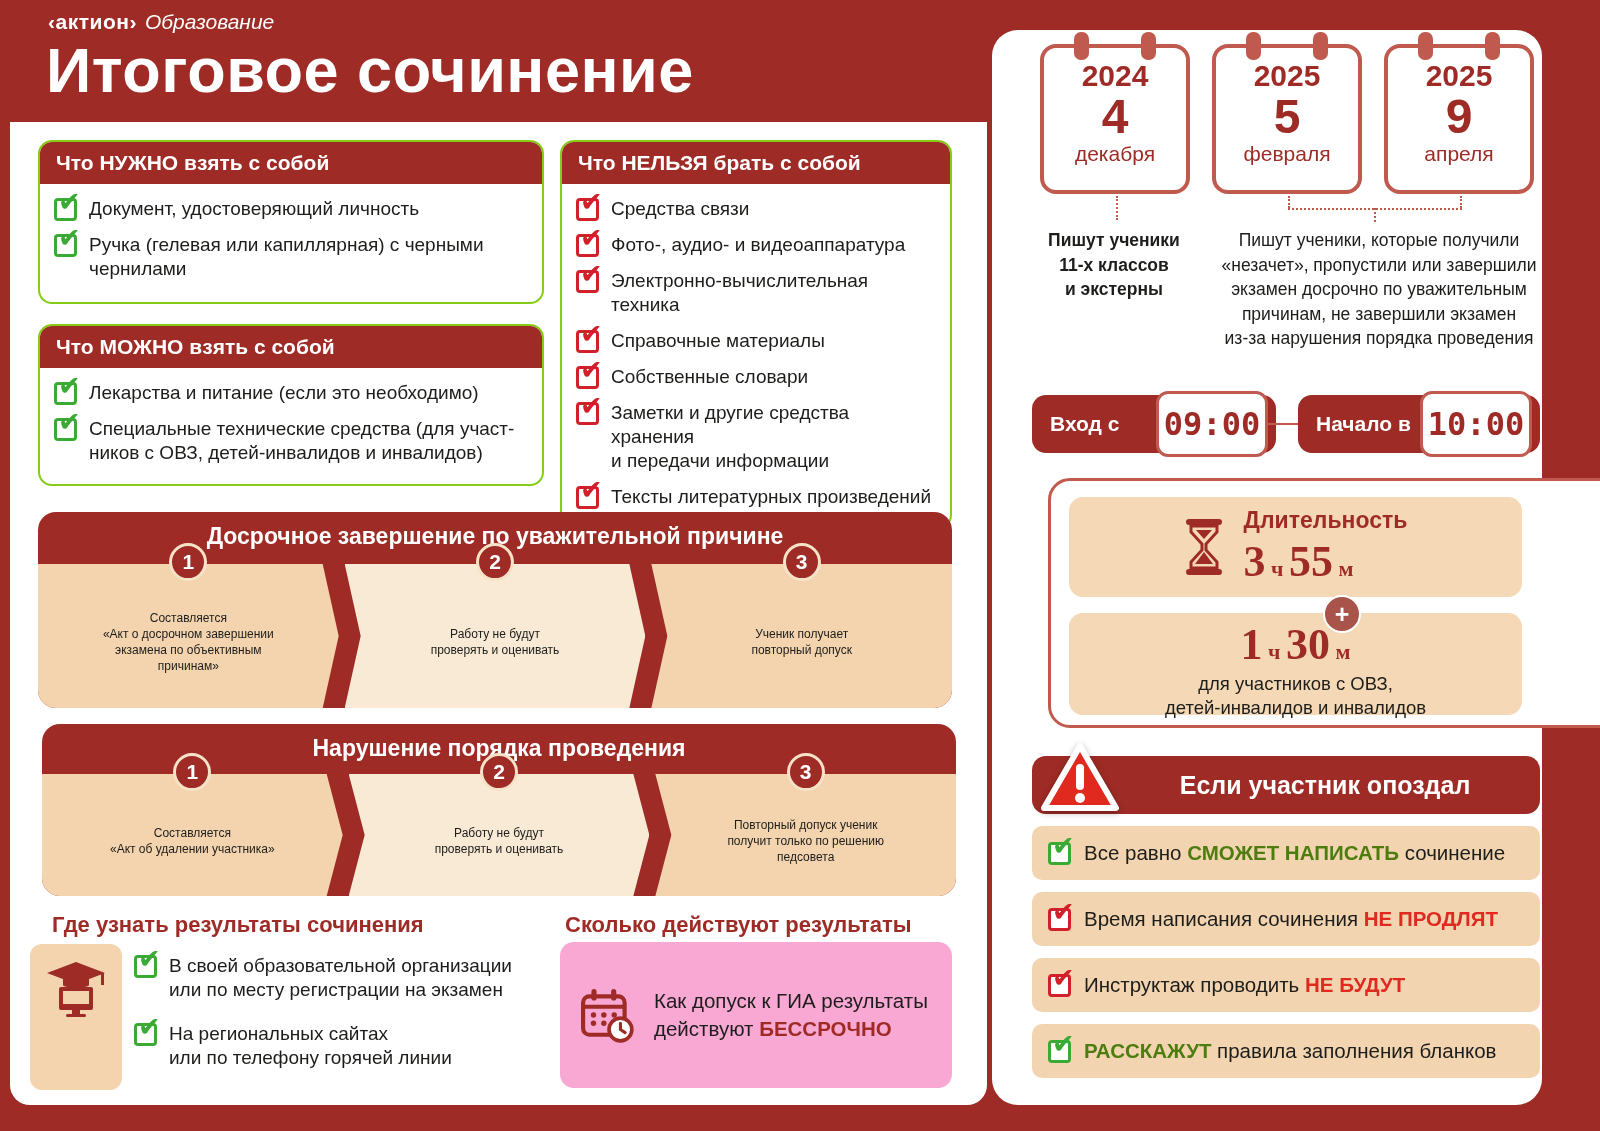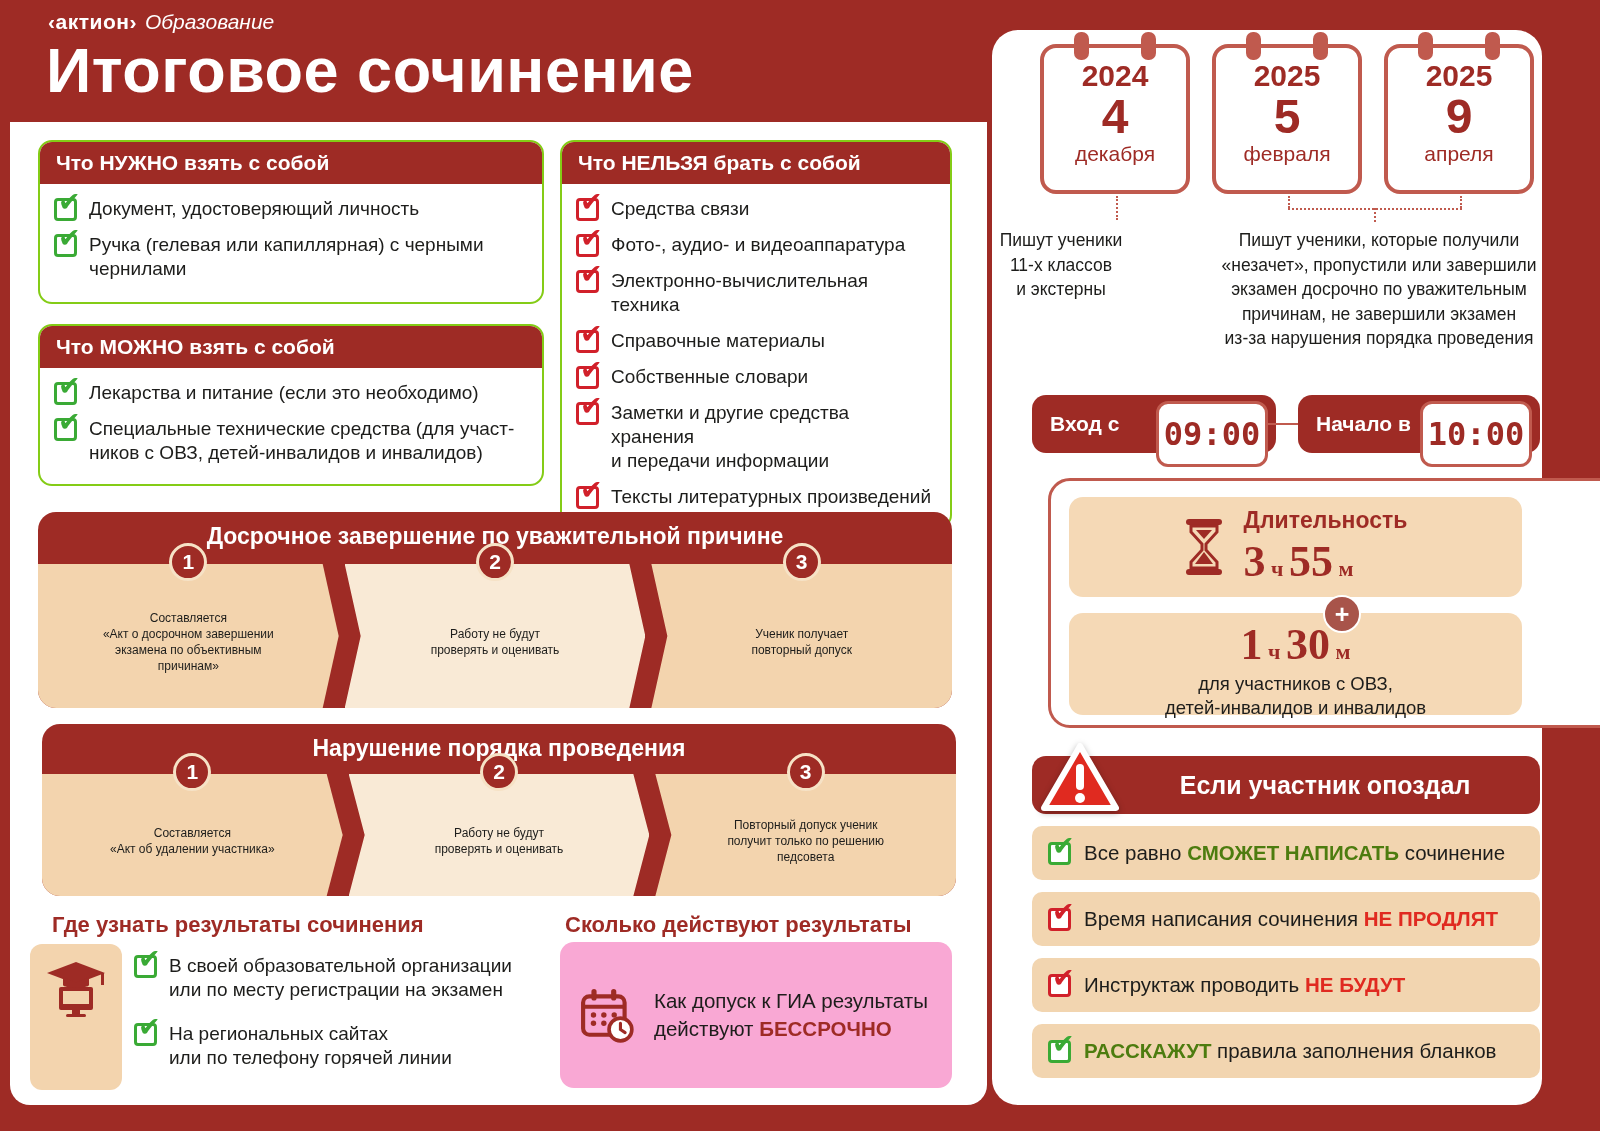--- a/index.html
+++ b/index.html
@@ -78,30 +78,30 @@
   .cal-day   { font-size:48px; font-weight:800; color:#9e2b25; line-height:1.02; }
   .cal-month { font-size:21px; font-weight:500; color:#9e2b25; }
   .dot-v { position:absolute; width:0; border-left:2px dotted #c05a4e; }
   .dot-h { position:absolute; height:0; border-top:2px dotted #c05a4e; }
   .conn-1 { left:1116px; top:196px; height:24px; }
   .conn-2 { left:1288px; top:196px; height:12px; }
   .conn-3 { left:1460px; top:196px; height:12px; }
   .conn-h { left:1288px; top:208px; width:174px; }
   .conn-4 { left:1374px; top:208px; height:14px; }
   .note { position:absolute; top:228px; text-align:center; font-size:17.5px; line-height:1.4; }
-  .note-1 { left:941px;  width:240px; }
+  .note-1 { left:994px;  width:240px;font-weight:bold; }
   .note-2 { left:1218px; width:322px; }
 
   
   .pill { position:absolute; top:395px; height:58px; background:#9e2b25; border-radius:14px; color:#fff;
     font-weight:700; font-size:21px; display:flex; align-items:center; padding-left:18px; }
   .pill-entry { left:1032px; width:244px; } .pill-start { left:1298px; width:242px; }
   .clock { position:absolute; top:391px; height:66px; width:112px; background:#fff; border:3px solid #c05a4e;
     border-radius:12px; display:flex; align-items:center; justify-content:center;
-    font-family:"DejaVu Sans Mono",monospace; font-weight:700; font-size:32px; color:#9e2b25;margin-top:10px; }
+    font-family:"DejaVu Sans Mono",monospace; font-weight:700; font-size:32px; color:#9e2b25; }
   .clock-entry { left:1156px; } .clock-start { left:1420px; }
   .sched-link { position:absolute; left:1268px; top:423px; width:36px; border-top:2px solid #c05a4e; }
 
   
   .duration { position:absolute; left:1048px; top:478px; width:588px; height:250px; background:#fff;
     border:3px solid #c05a4e; border-radius:22px; }
   .dur-box { position:absolute; left:18px; width:453px; background:#f5d9b6; border-radius:14px; }
   .dur-a { top:16px; height:100px; display:flex; align-items:center; justify-content:center; gap:20px; }
   .dur-b { top:132px; height:102px; text-align:center; padding-top:6px; }
   .dur-label { font-size:23px; font-weight:800; color:#9e2b25; margin-bottom:2px; }

